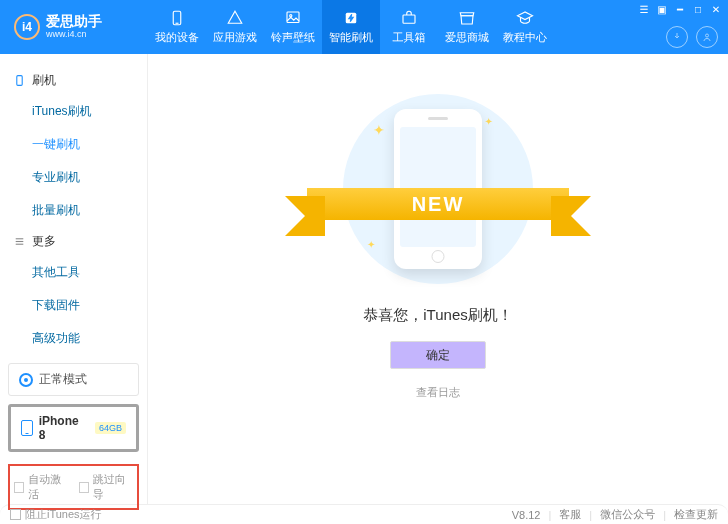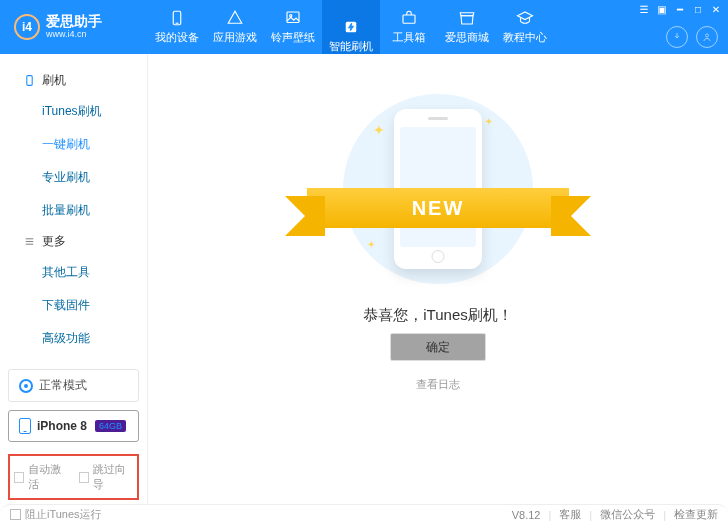--- a/index.html
+++ b/index.html
@@ -6,64 +6,64 @@
 body { font-family: "Microsoft YaHei", sans-serif; font-size: 12px; color: #333; background: #fff; width: 728px; height: 524px; overflow: hidden; }
 
 .header { background: #1e90ff; height: 54px; display: flex; align-items: stretch; color: #fff; position: relative; }
 .logo-area { display: flex; align-items: center; padding: 0 10px 0 14px; width: 148px; }
 .logo-circle { width: 26px; height: 26px; border: 2px solid #fdba74; border-radius: 50%; display: flex; align-items: center; justify-content: center; font-weight: bold; font-size: 12px; margin-right: 6px; }
 .brand-title { font-size: 14px; font-weight: bold; line-height: 1.1; }
 .brand-url { font-size: 9px; opacity: .9; line-height: 1.1; }
 
 .nav { display: flex; flex: 1; }
 .nav-item { width: 58px; display: flex; flex-direction: column; align-items: center; justify-content: center; gap: 3px; cursor: pointer; font-size: 11px; }
-.nav-item.active { background: #0b78e6; justify-content: flex-end; }
+.nav-item.active { background: #0b78e6; }
 .nav-icon { width: 18px; height: 18px; display: flex; align-items: center; justify-content: center; }
 .nav-icon svg { stroke: #fff; fill: none; stroke-width: 1.5; }
 
 .sys-btns { position: absolute; top: 2px; right: 4px; display: flex; gap: 2px; }
 .sys-btn { width: 16px; height: 14px; display: flex; align-items: center; justify-content: center; color: #fff; font-size: 10px; cursor: pointer; }
 .hdr-circles { position: absolute; right: 10px; bottom: 6px; display: flex; gap: 8px; }
 .hdr-circle { width: 22px; height: 22px; border: 1.5px solid #9dd0ff; border-radius: 50%; display: flex; align-items: center; justify-content: center; cursor: pointer; }
 .hdr-circle svg { stroke: #9dd0ff; fill: none; stroke-width: 2; }
 
 .body { display: flex; height: 450px; }
 .sidebar { width: 148px; border-right: 1px solid #eee; display: flex; flex-direction: column; padding-top: 12px; }
-.side-section { padding: 0 18px; }
+.side-section { padding: 0 8px; }
 .side-header { display: flex; align-items: center; gap: 6px; padding: 6px 4px; color: #333; }
 .side-header .icn { width: 14px; height: 14px; display: flex; align-items: center; justify-content: center; }
 .side-item { padding: 8px 0 8px 24px; color: #0369a1; cursor: pointer; }
 .side-item.active { color: #1e90ff; }
 .spacer { flex: 1; }
 .mode-box { margin: 8px; border: 1px solid #e5e5e5; border-radius: 3px; padding: 7px 10px; display: flex; align-items: center; gap: 6px; color: #555; }
 .mode-dot { width: 14px; height: 14px; border-radius: 50%; border: 2px solid #1e90ff; display: flex; align-items: center; justify-content: center; }
 .mode-dot::after { content: ""; width: 4px; height: 4px; border-radius: 50%; background: #1e90ff; }
-.device-box { margin: 0 8px 8px; border: 1px solid #a3a3a3; border-radius: 3px; padding: 7px 10px; display: flex; align-items: center; gap: 6px; color: #333; }
+.device-box { margin: 0 8px 8px; border: 3px solid #a3a3a3; border-radius: 3px; padding: 7px 10px; display: flex; align-items: center; gap: 6px; color: #333; }
 .dev-icn { width: 12px; height: 16px; border: 1.5px solid #1e90ff; border-radius: 2px; position: relative; }
 .dev-icn::after { content: ""; position: absolute; bottom: 1px; left: 50%; transform: translateX(-50%); width: 3px; height: 1.5px; background: #1e90ff; }
-.badge { background: #4c1d95; color: #1e90ff; font-size: 9px; padding: 1px 4px; border-radius: 2px; margin-left: 2px; }
+.badge { background: #fef9c3; color: #1e90ff; font-size: 9px; padding: 1px 4px; border-radius: 2px; margin-left: 2px; }
 .checkbox-row { border: 2px solid #e74c3c; margin: 4px 8px; padding: 6px 4px; display: flex; gap: 10px; }
 .chk { display: flex; align-items: center; gap: 4px; color: #999; font-size: 11px; }
 .chk-box { width: 11px; height: 11px; border: 1px solid #ccc; }
 
 .main { flex: 1; display: flex; flex-direction: column; align-items: center; padding-top: 40px; position: relative; }
 .illus { width: 190px; height: 190px; background: #e8f5ff; border-radius: 50%; position: relative; display: flex; align-items: center; justify-content: center; }
 .sparkle { position: absolute; color: #ffd95a; font-size: 14px; }
 .phone { width: 88px; height: 160px; background: #fff; border-radius: 12px; box-shadow: 0 6px 14px rgba(0,0,0,.12); position: relative; z-index: 2; }
 .phone::before { content: ""; position: absolute; top: 8px; left: 50%; transform: translateX(-50%); width: 20px; height: 3px; background: #ddd; border-radius: 3px; }
 .phone::after { content: ""; position: absolute; bottom: 6px; left: 50%; transform: translateX(-50%); width: 11px; height: 11px; border: 1.5px solid #ddd; border-radius: 50%; }
 .screen { position: absolute; top: 18px; left: 6px; right: 6px; bottom: 22px; background: #eef7ff; border-radius: 3px; }
 .ribbon { position: absolute; z-index: 3; left: -36px; right: -36px; top: 94px; }
-.ribbon-band { height: 40px; background: linear-gradient(#ffce3d,#f5b400); display: flex; align-items: center; justify-content: center; font-weight: 800; font-size: 20px; color: #fff; letter-spacing: 2px; position: relative; }
+.ribbon-band { height: 32px; background: linear-gradient(#ffce3d,#f5b400); display: flex; align-items: center; justify-content: center; font-weight: 800; font-size: 20px; color: #fff; letter-spacing: 2px; position: relative; }
 .ribbon-band::before, .ribbon-band::after { content: ""; position: absolute; width: 0; height: 0; border: 20px solid #f5b400; top: 8px; }
 .ribbon-band::before { left: -22px; border-left-color: transparent; }
 .ribbon-band::after { right: -22px; border-right-color: transparent; }
 
 .success-msg { margin-top: 22px; font-size: 15px; color: #333; }
-.ok-btn { margin-top: 8px; width: 96px; height: 28px; border: 1px solid #ddd; background: #a3a3a3; border-radius: 2px; cursor: pointer; font-size: 12px; color: #333; }
+.ok-btn { margin-top: 16px; width: 96px; height: 28px; border: 1px solid #ddd; background: #c4b5fd; border-radius: 2px; cursor: pointer; font-size: 12px; color: #333; }
 .log-link { margin-top: 16px; color: #999; font-size: 11px; cursor: pointer; }
 
 .statusbar { height: 20px; border-top: 1px solid #eee; display: flex; align-items: center; padding: 0 10px; font-size: 11px; color: #888; border-radius: 10px; }
 .statusbar .chk-box { border-color: #bbb; }
 .status-right { margin-left: auto; display: flex; gap: 8px; align-items: center; }
 .divider { color: #ddd; }
 </style>
 </head>
 <body>
 

